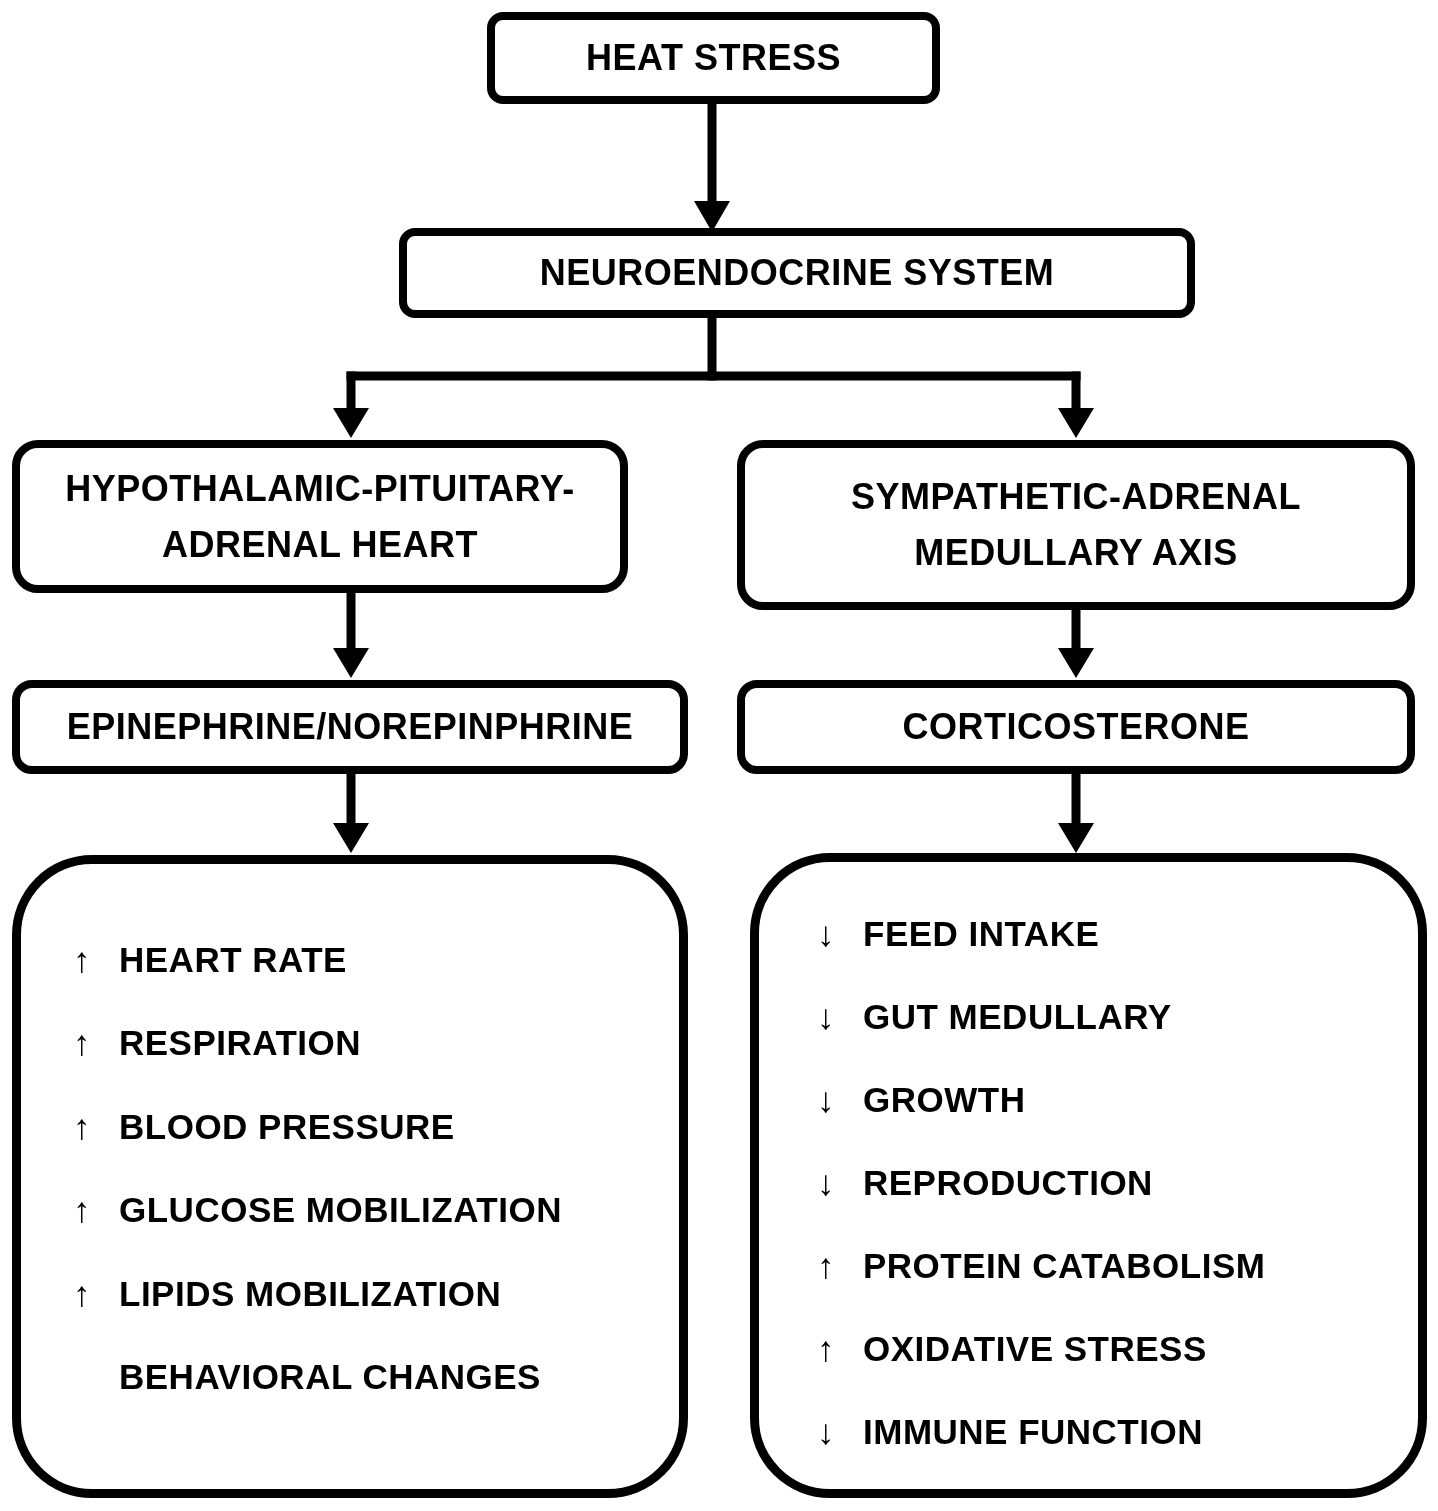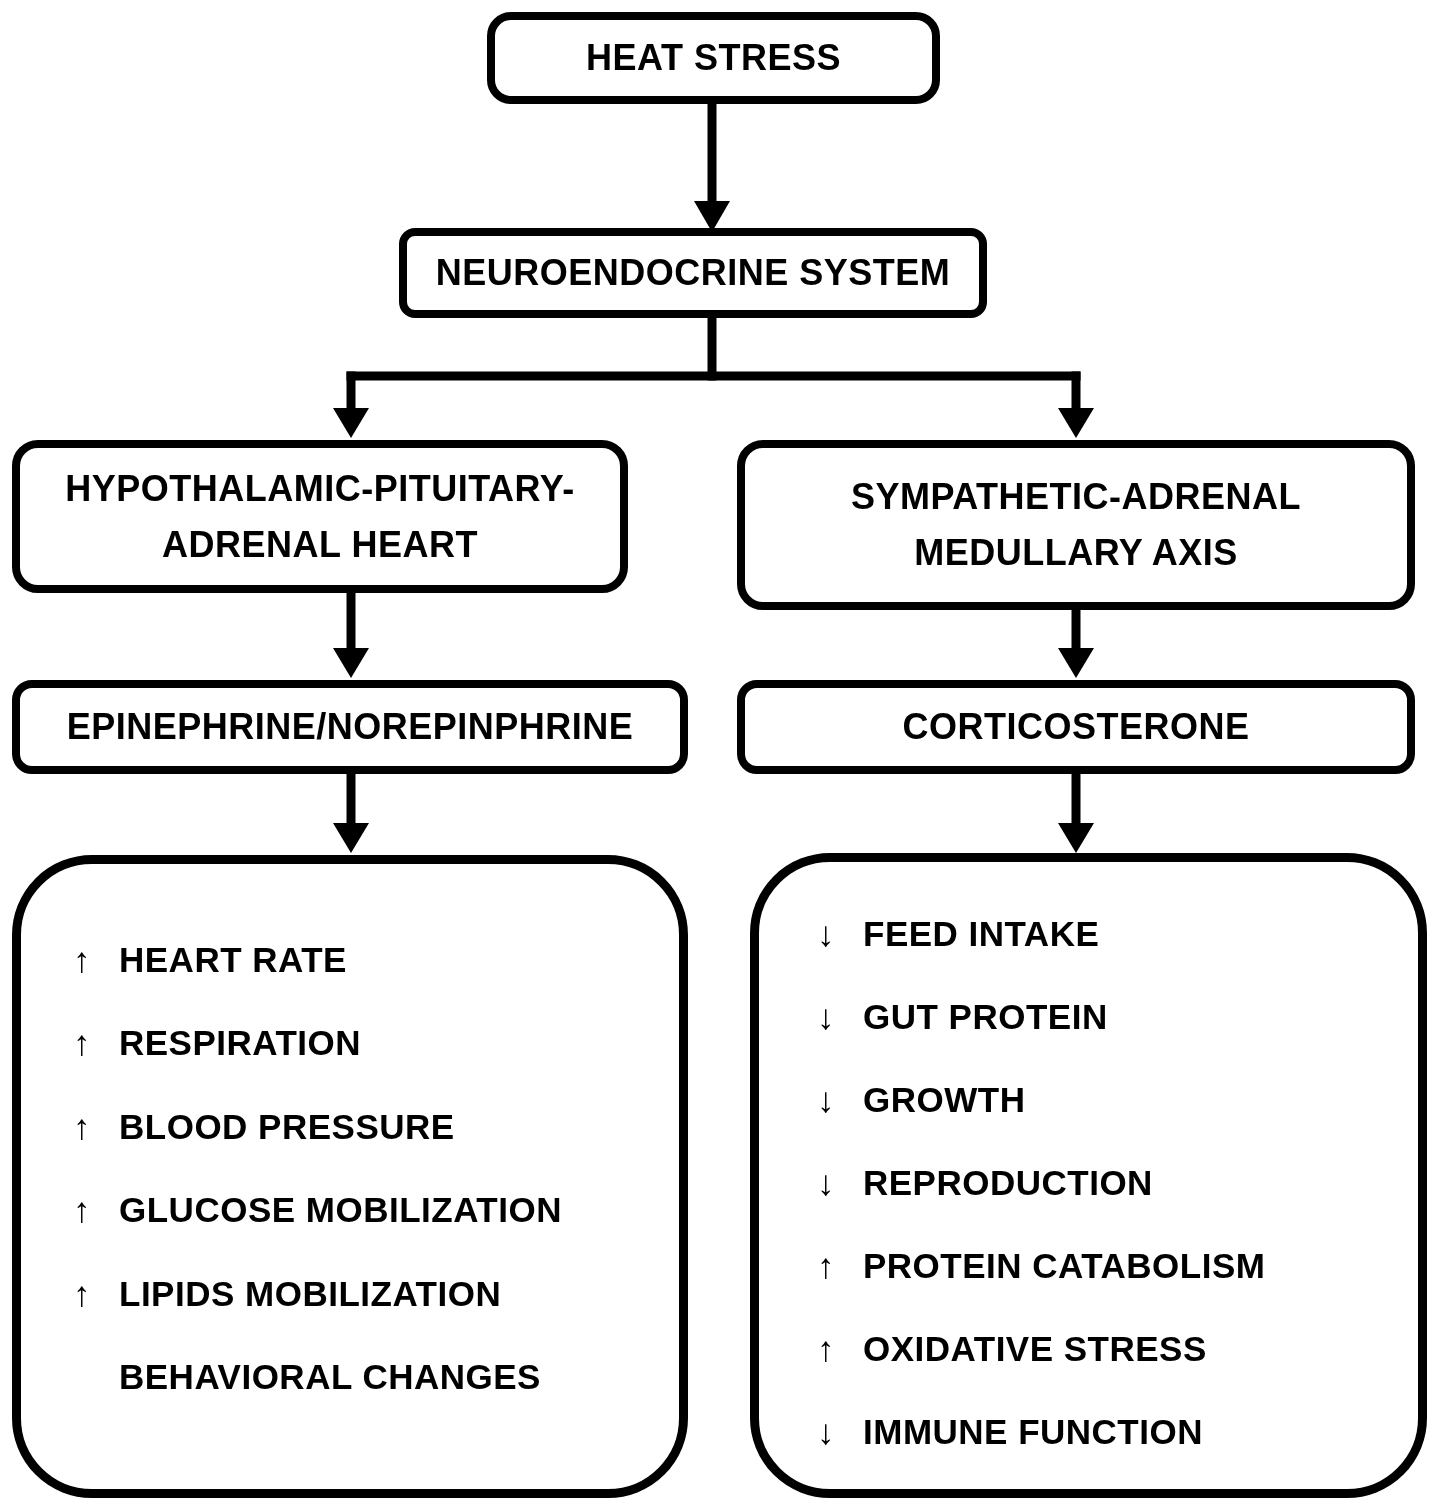--- a/index.html
+++ b/index.html
@@ -56,22 +56,22 @@
     width: 46px;
     font-size: 35px;
     font-weight: 700;
   }
   #left-effects .list-row { height: 83.5px; padding-left: 52px; }
   #left-effects { padding-top: 54px; }
   #right-effects .list-row { height: 83px; padding-left: 58px; }
   #right-effects { padding-top: 30px; }
 
   
-  #heat-stress      { left: 487px; top: 12px;  width: 453px; height: 92px;  border-radius: 24px; }
-  #neuroendocrine   { left: 399px; top: 228px; width: 588px; height: 90px;  border-radius: 16px; text-align: center; }
+  #heat-stress      { left: 487px; top: 12px;  width: 453px; height: 92px;  border-radius: 16px; }
+  #neuroendocrine   { left: 399px; top: 228px; width: 796px; height: 90px;  border-radius: 16px; text-align: center; }
   #hpa-axis         { left: 12px;  top: 440px; width: 616px; height: 153px; border-radius: 26px; }
   #sam-axis         { left: 737px; top: 440px; width: 678px; height: 170px; border-radius: 26px; }
   #epinephrine      { left: 12px;  top: 680px; width: 676px; height: 94px;  border-radius: 20px; }
   #corticosterone   { left: 737px; top: 680px; width: 678px; height: 94px;  border-radius: 20px; }
   #left-effects     { left: 12px;  top: 855px; width: 676px; height: 643px; }
   #right-effects    { left: 750px; top: 853px; width: 677px; height: 645px; }
 </style>
 </head>
 <body>
 
@@ -167,21 +167,21 @@
     </div>
   </div>
 
   <div class="listbox" id="right-effects">
     <div class="list-row">
       <span class="trend">↓</span>
       <span>FEED INTAKE</span>
     </div>
     <div class="list-row">
       <span class="trend">↓</span>
-      <span>GUT PROTEIN</span>
+      <span>GUT MEDULLARY</span>
     </div>
     <div class="list-row">
       <span class="trend">↓</span>
       <span>GROWTH</span>
     </div>
     <div class="list-row">
       <span class="trend">↓</span>
       <span>REPRODUCTION</span>
     </div>
     <div class="list-row">

